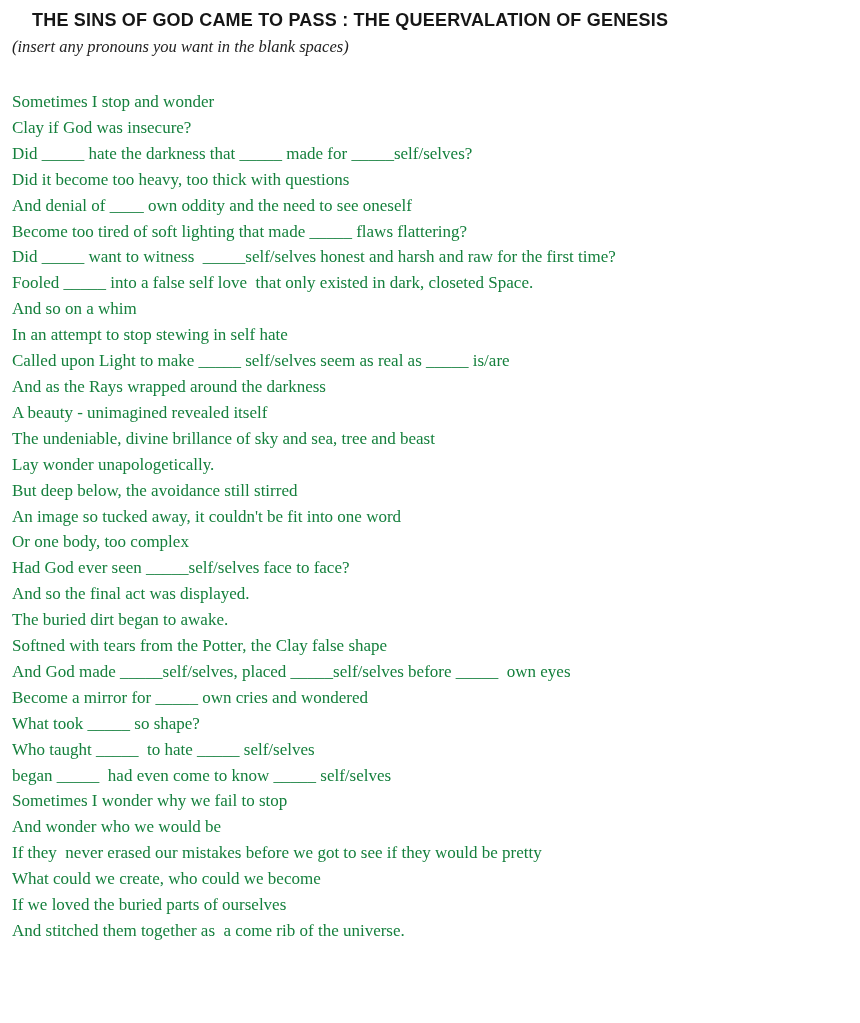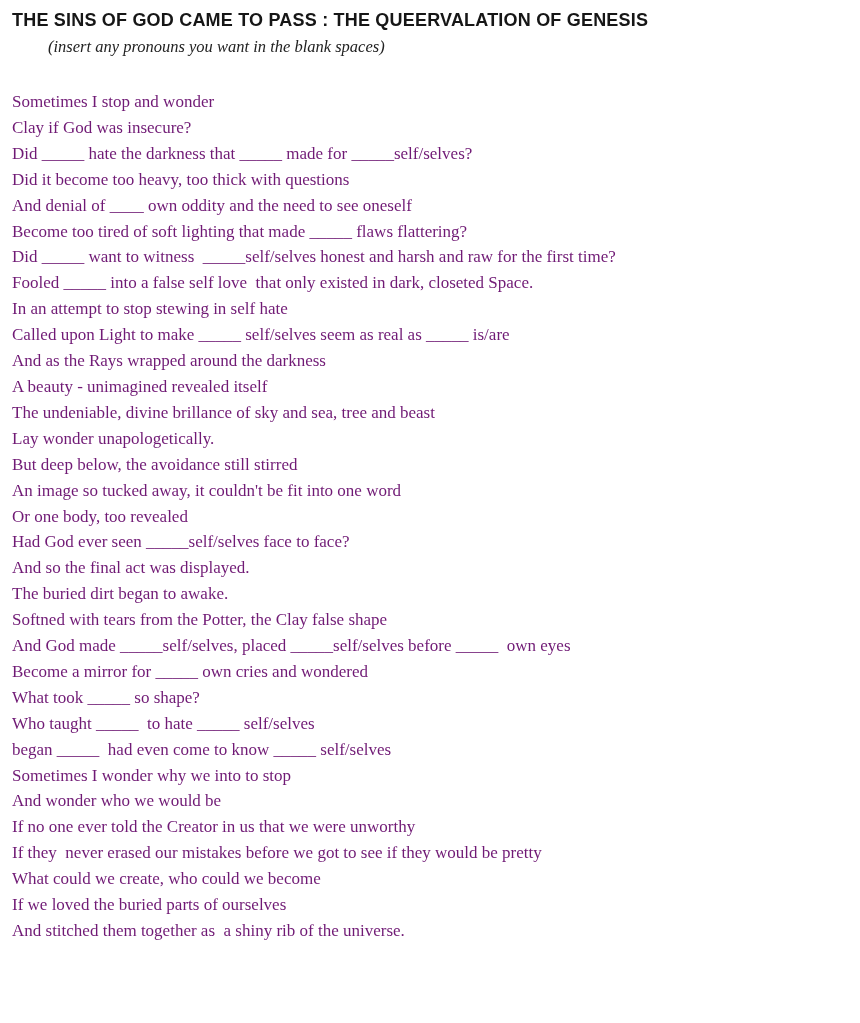--- a/index.html
+++ b/index.html
@@ -19,77 +19,77 @@
     height: 100%;
   }
   .doc-title {
     font-family: "Liberation Sans", sans-serif;
     font-weight: 700;
     font-size: 18px;
     line-height: 24px;
     letter-spacing: 0.2px;
     color: #161616;
     white-space: pre-wrap;
+    margin-left: 20px;
   }
   .doc-subtitle {
     font-family: "Liberation Serif", serif;
     font-style: italic;
     font-size: 16.5px;
     line-height: 22px;
     margin-top: 4px;
     color: #222222;
     white-space: pre-wrap;
-    margin-left: 36px;
   }
   .poem {
     margin-top: 31px;
   }
   .poem .line {
     font-size: 17px;
     line-height: 25.9px;
     white-space: pre-wrap;
-    color: #701a75;
+    color: #15803d;
     min-height: 25.9px;
   }
 </style>
 </head>
 <body>
 
 <main class="page">
   <h1 class="doc-title">THE SINS OF GOD CAME TO PASS : THE QUEERVALATION OF GENESIS</h1>
   <p class="doc-subtitle">(insert any pronouns you want in the blank spaces)</p>
 
   <section class="poem">
     <p class="line">Sometimes I stop and wonder</p>
     <p class="line">Clay if God was insecure?</p>
     <p class="line">Did _____ hate the darkness that _____ made for _____self/selves?</p>
     <p class="line">Did it become too heavy, too thick with questions</p>
     <p class="line">And denial of ____ own oddity and the need to see oneself</p>
     <p class="line">Become too tired of soft lighting that made _____ flaws flattering?</p>
     <p class="line">Did _____ want to witness  _____self/selves honest and harsh and raw for the first time?</p>
     <p class="line">Fooled _____ into a false self love  that only existed in dark, closeted Space.</p>
+    <p class="line">And so on a whim</p>
     <p class="line">In an attempt to stop stewing in self hate</p>
     <p class="line">Called upon Light to make _____ self/selves seem as real as _____ is/are</p>
     <p class="line">And as the Rays wrapped around the darkness</p>
     <p class="line">A beauty - unimagined revealed itself</p>
     <p class="line">The undeniable, divine brillance of sky and sea, tree and beast</p>
     <p class="line">Lay wonder unapologetically.</p>
     <p class="line">But deep below, the avoidance still stirred</p>
     <p class="line">An image so tucked away, it couldn't be fit into one word</p>
-    <p class="line">Or one body, too revealed</p>
+    <p class="line">Or one body, too complex</p>
     <p class="line">Had God ever seen _____self/selves face to face?</p>
     <p class="line">And so the final act was displayed.</p>
     <p class="line">The buried dirt began to awake.</p>
     <p class="line">Softned with tears from the Potter, the Clay false shape</p>
     <p class="line">And God made _____self/selves, placed _____self/selves before _____  own eyes</p>
     <p class="line">Become a mirror for _____ own cries and wondered</p>
     <p class="line">What took _____ so shape?</p>
     <p class="line">Who taught _____  to hate _____ self/selves</p>
     <p class="line">began _____  had even come to know _____ self/selves</p>
-    <p class="line">Sometimes I wonder why we into to stop</p>
+    <p class="line">Sometimes I wonder why we fail to stop</p>
     <p class="line">And wonder who we would be</p>
-    <p class="line">If no one ever told the Creator in us that we were unworthy</p>
     <p class="line">If they  never erased our mistakes before we got to see if they would be pretty</p>
     <p class="line">What could we create, who could we become</p>
     <p class="line">If we loved the buried parts of ourselves</p>
-    <p class="line">And stitched them together as  a shiny rib of the universe.</p>
+    <p class="line">And stitched them together as  a come rib of the universe.</p>
   </section>
 </main>
 
 </body></html>

